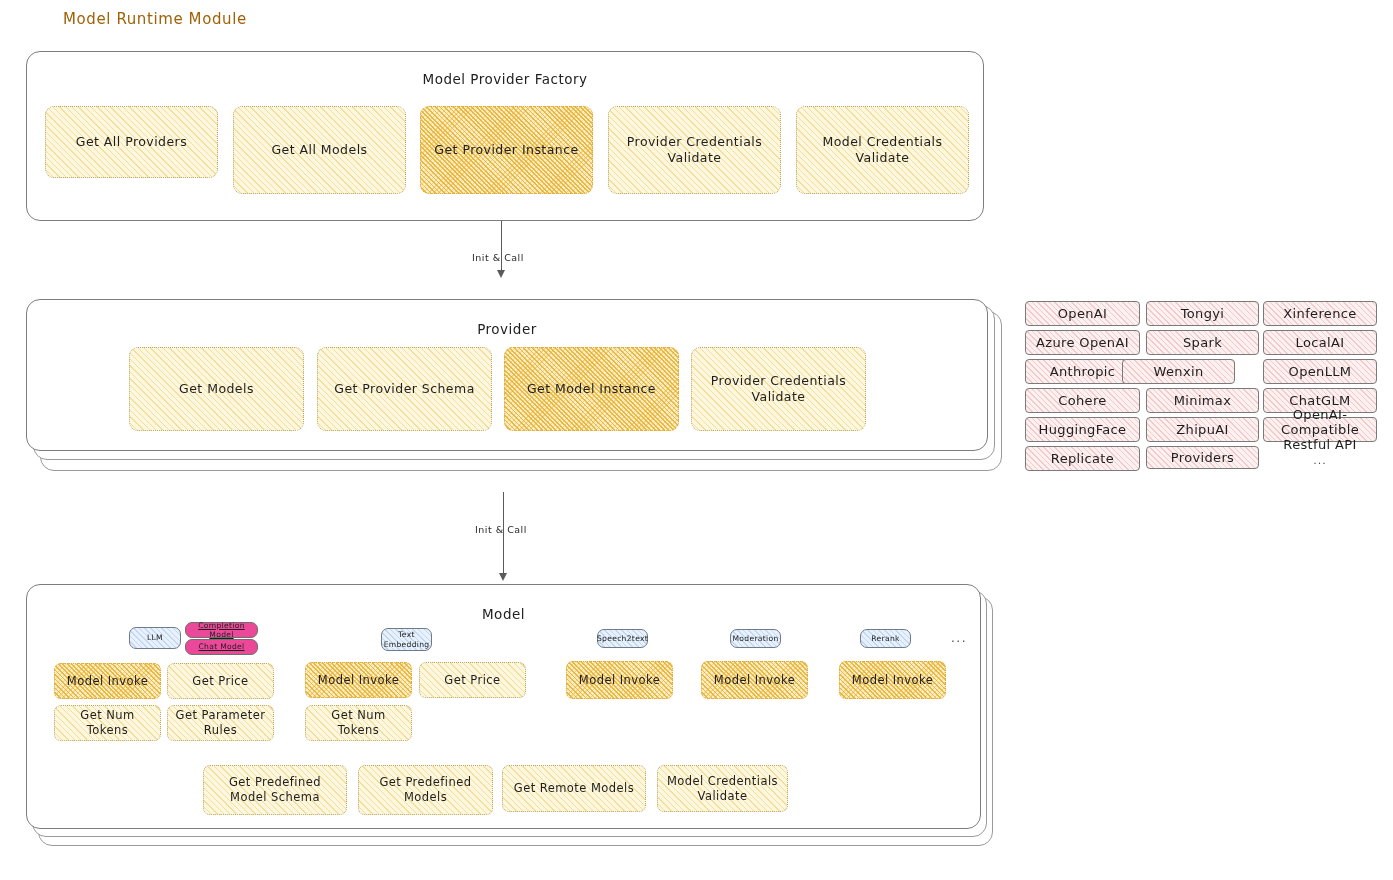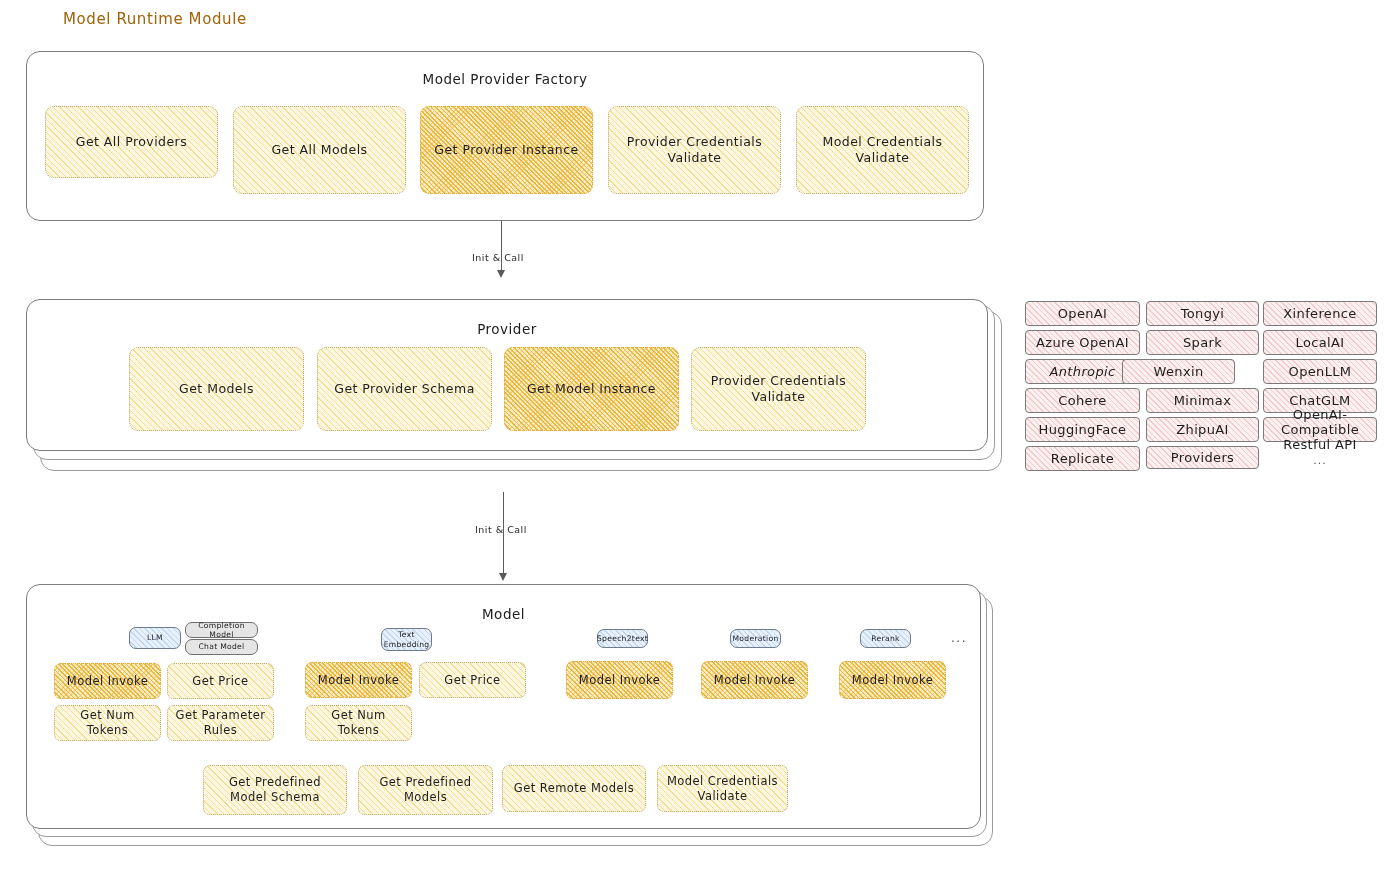--- a/index.html
+++ b/index.html
@@ -99,21 +99,21 @@
     color: #1e1e1e; padding: 0 3px;
   }
   .badge.blue {
     background-color: #e8f1fb;
     background-image:
       repeating-linear-gradient(45deg,
         rgba(120,170,220,.35) 0px, rgba(120,170,220,.35) 1px,
         rgba(255,255,255,0) 1px, rgba(255,255,255,0) 4px);
     border-color: #6d7b8a;
   }
-  .badge.plain { background: #e5e5e5; }
+  .badge.plain { background: #ec4899; text-decoration: underline; }
 
   
   .arrow-line {
     position: absolute; width: 1.3px; background: #5a5a5a;
   }
   .arrow-head {
     position: absolute; width: 0; height: 0;
     border-left: 4.5px solid transparent;
     border-right: 4.5px solid transparent;
     border-top: 8px solid #5a5a5a;
@@ -151,21 +151,21 @@
   <div class="group" style="left:26px; top:299px; width:962px; height:152px; z-index:1;">
     <div class="group-title" style="top:21px;">Provider</div>
   </div>
   <div class="fbox" style="left:129px; top:347px; width:175px; height:84px; z-index:2;">Get Models</div>
   <div class="fbox" style="left:317px; top:347px; width:175px; height:84px; z-index:2;">Get Provider Schema</div>
   <div class="fbox hl" style="left:504px; top:347px; width:175px; height:84px; z-index:2;">Get Model Instance</div>
   <div class="fbox" style="left:691px; top:347px; width:175px; height:84px; z-index:2;">Provider Credentials Validate</div>
 
   <div class="pchip" style="left:1025px; top:301px; width:115px; height:25px;">OpenAI</div>
   <div class="pchip" style="left:1025px; top:330px; width:115px; height:25px;">Azure OpenAI</div>
-  <div class="pchip" style="left:1025px; top:359px; width:115px; height:25px;font-style:italic;">Anthropic</div>
+  <div class="pchip" style="left:1025px; top:359px; width:115px; height:25px;">Anthropic</div>
   <div class="pchip" style="left:1025px; top:388px; width:115px; height:25px;">Cohere</div>
   <div class="pchip" style="left:1025px; top:417px; width:115px; height:25px;">HuggingFace</div>
   <div class="pchip" style="left:1025px; top:446px; width:115px; height:25px;">Replicate</div>
 
   <div class="pchip" style="left:1146px; top:301px; width:113px; height:25px;">Tongyi</div>
   <div class="pchip" style="left:1146px; top:330px; width:113px; height:25px;">Spark</div>
   <div class="pchip" style="left:1122px; top:359px; width:113px; height:25px;">Wenxin</div>
   <div class="pchip" style="left:1146px; top:388px; width:113px; height:25px;">Minimax</div>
   <div class="pchip" style="left:1146px; top:417px; width:113px; height:25px;">ZhipuAI</div>
   <div class="pchip" style="left:1146px; top:446px; width:113px; height:23px;">Providers</div>

